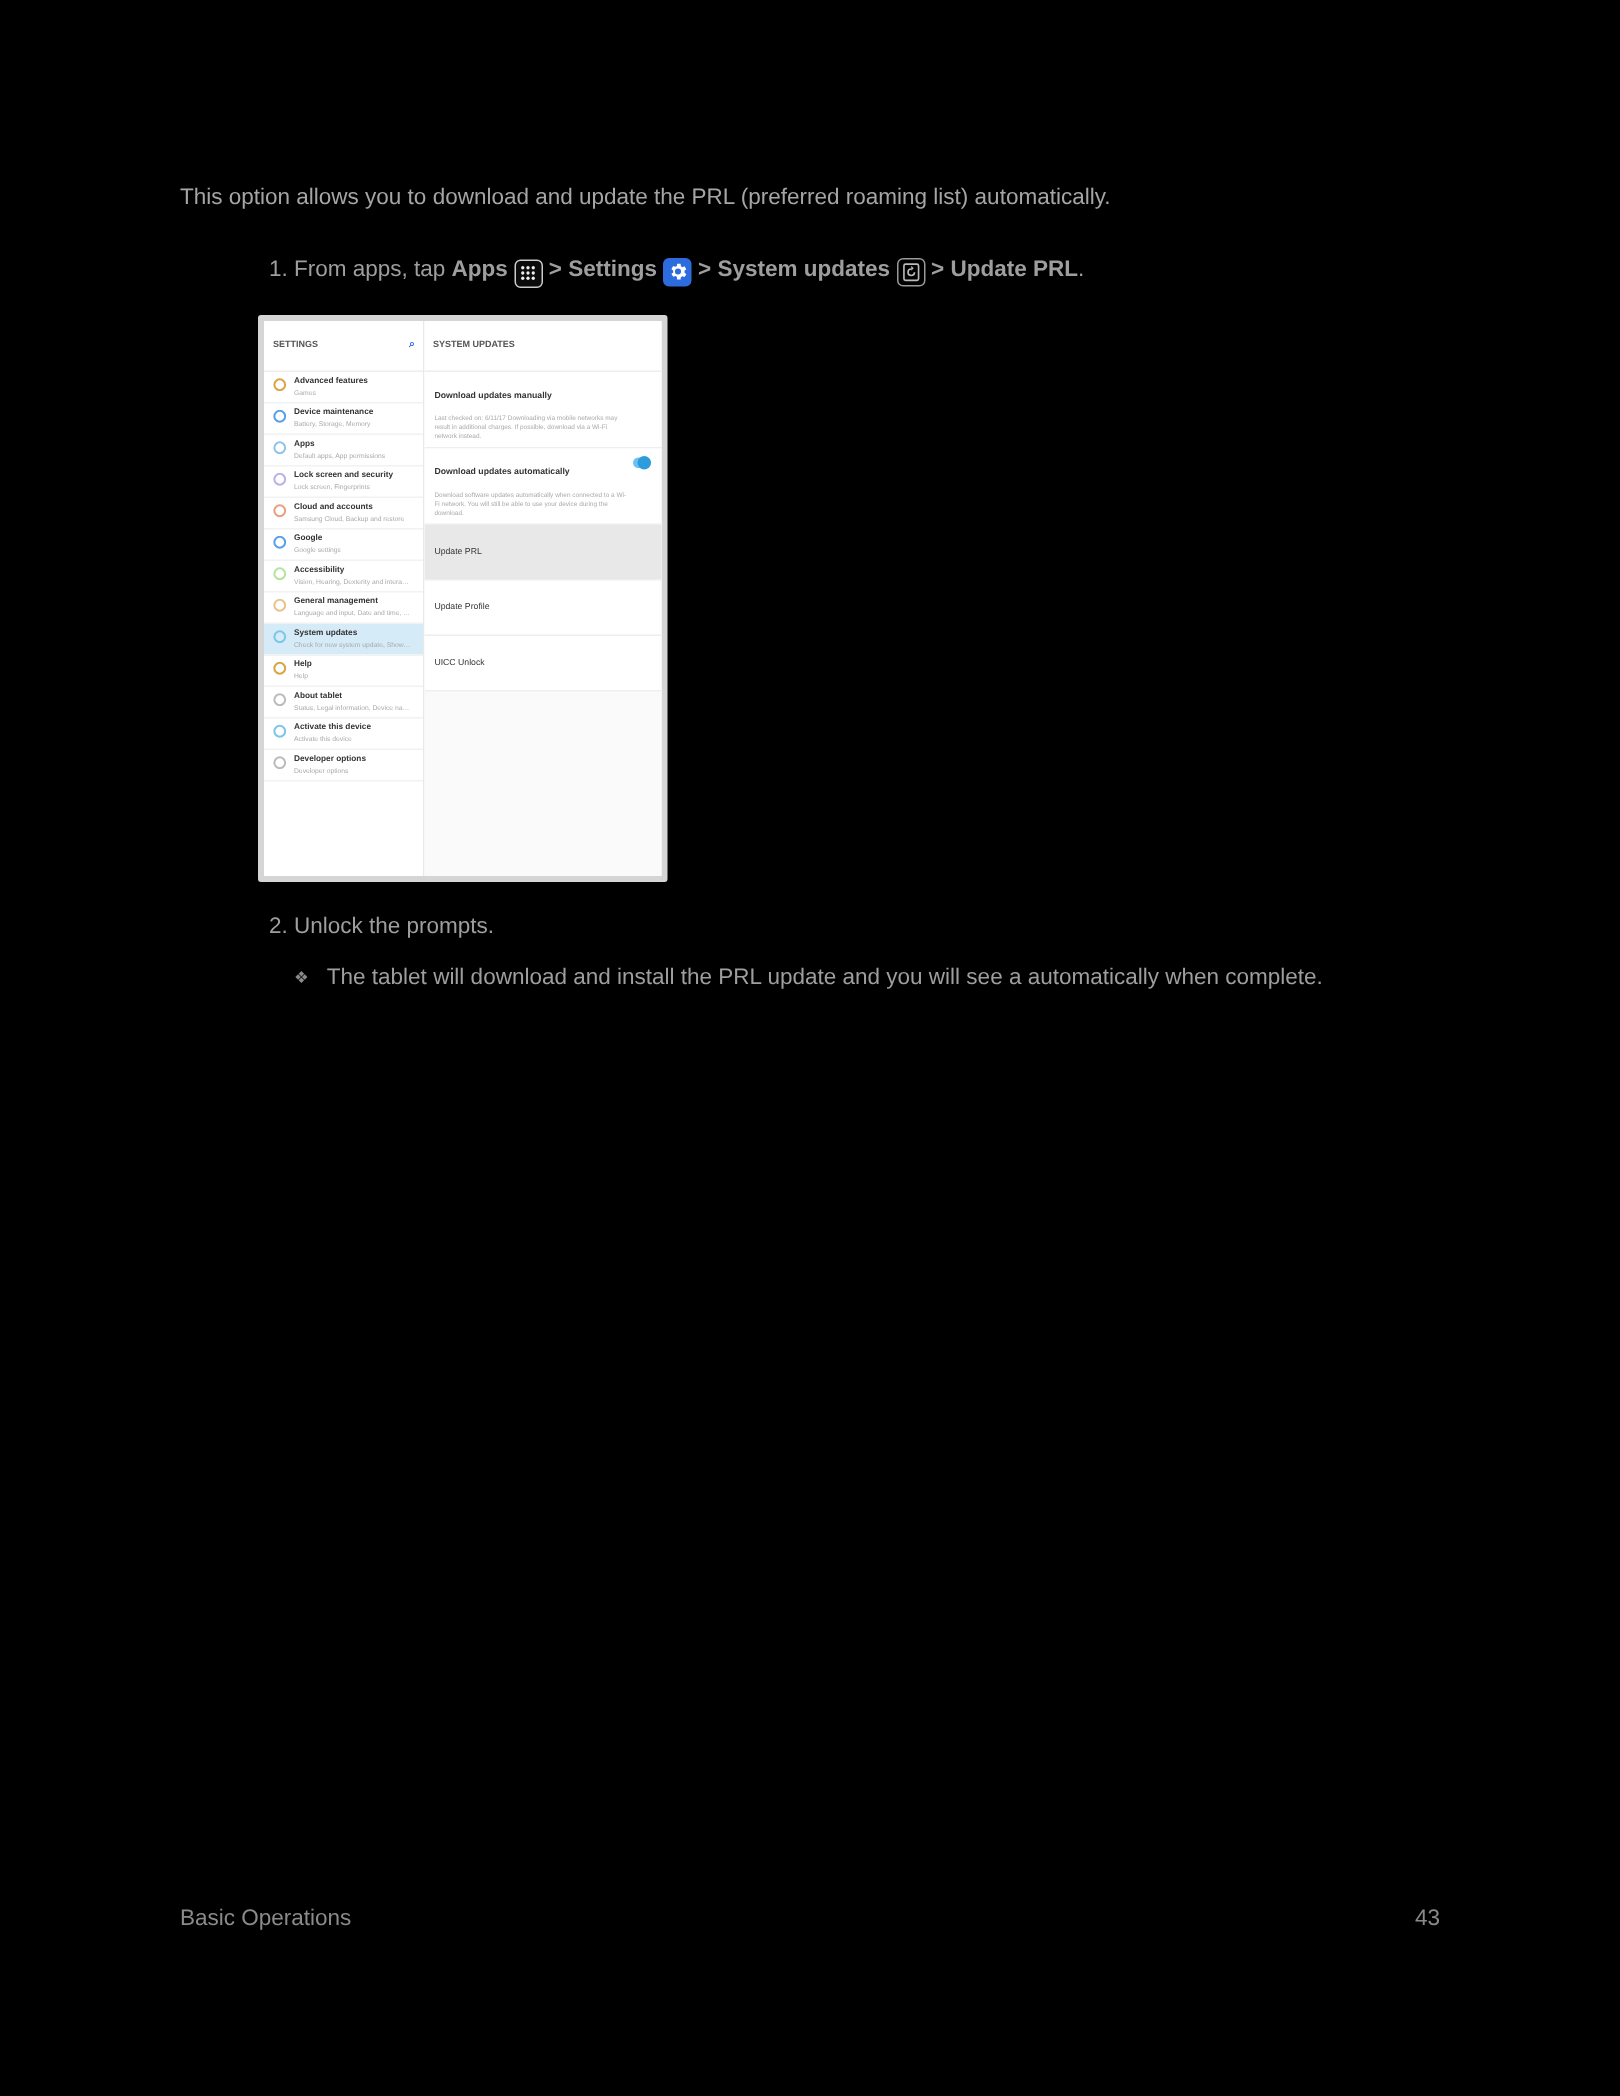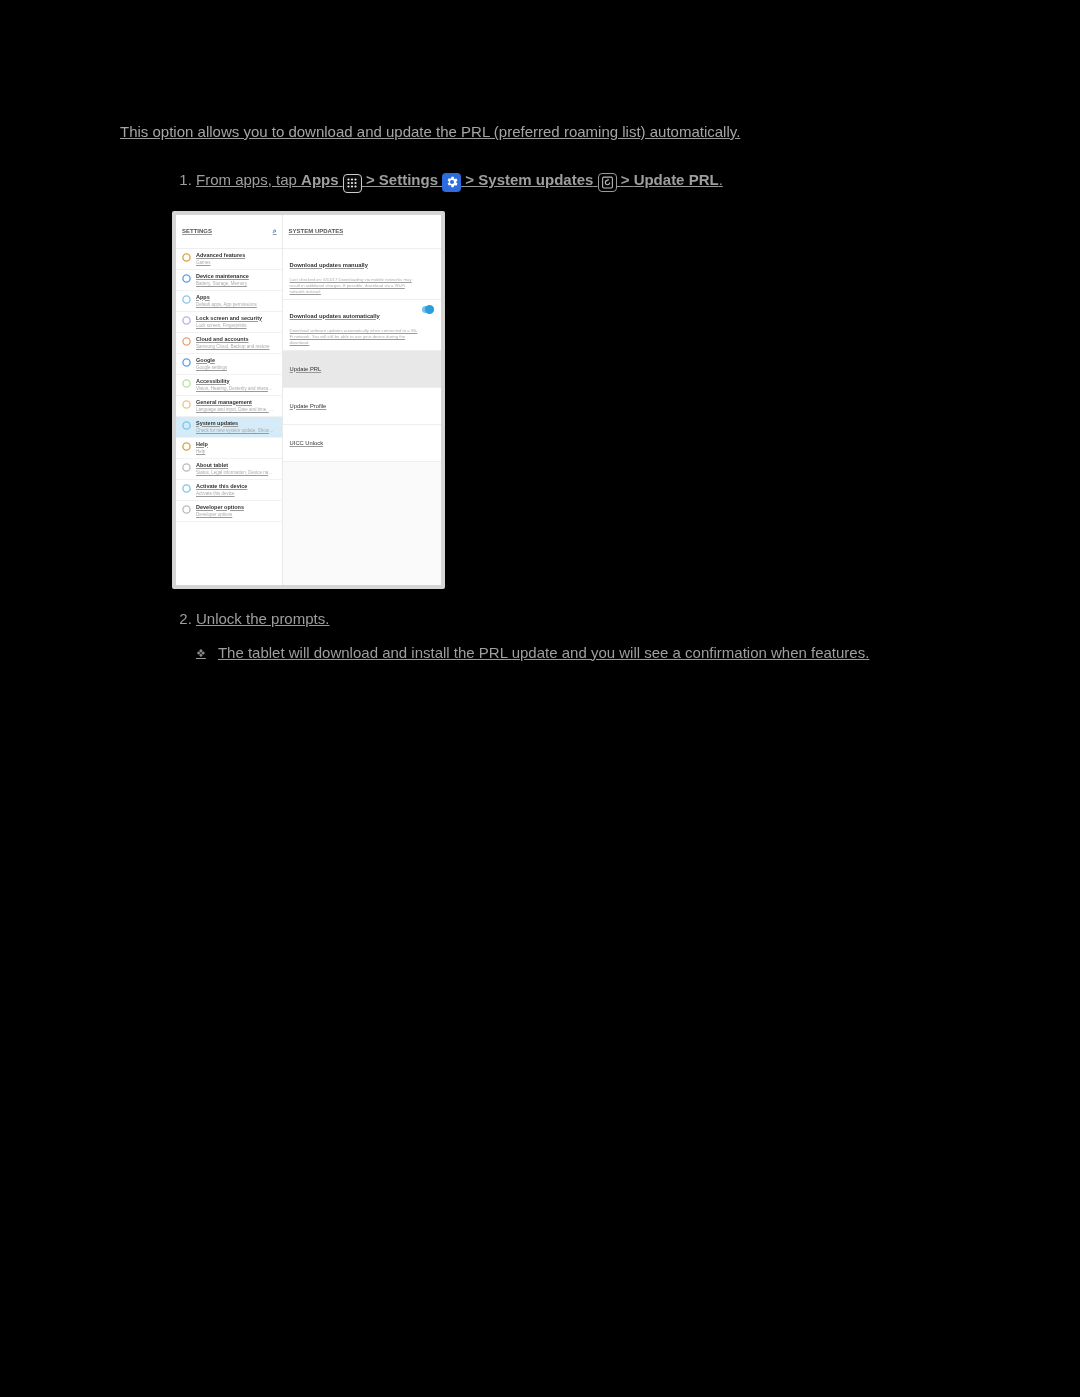--- a/index.html
+++ b/index.html
@@ -11,21 +11,20 @@
   .page {
     width: 1080px;
     height: 1397px;
     margin: 0 auto;
     background: #000;
     position: relative;
     box-sizing: border-box;
     padding: 120px 0 0 0;
     color: #9a9a9a;
     overflow: hidden;
-    text-decoration: underline;
   }
   .intro {
     padding: 0 0 0 120px;
     font-size: 15px;
     color: #a5a5a5;
     line-height: 24px;
   }
   ol.steps {
     list-style: decimal;
     margin: 24px 0 0 0;
@@ -383,18 +382,22 @@
               <div class="ss-right-row">UICC Unlock</div>
             </div>
         </div>
       </div>
     </li>
 
     <li>
       <span>Unlock the prompts.</span>
       <div class="bullet-row">
         <span class="glyph">❖</span>
-        <span>The tablet will download and install the PRL update and you will see a confirmation when features.</span>
+        <span>The tablet will download and install the PRL update and you will see a automatically when complete.</span>
       </div>
     </li>
   </ol>
 
+  <div class="footer">
+    <span>Basic Operations</span>
+    <span>43</span>
+  </div>
 </div>
 
 </body></html>

